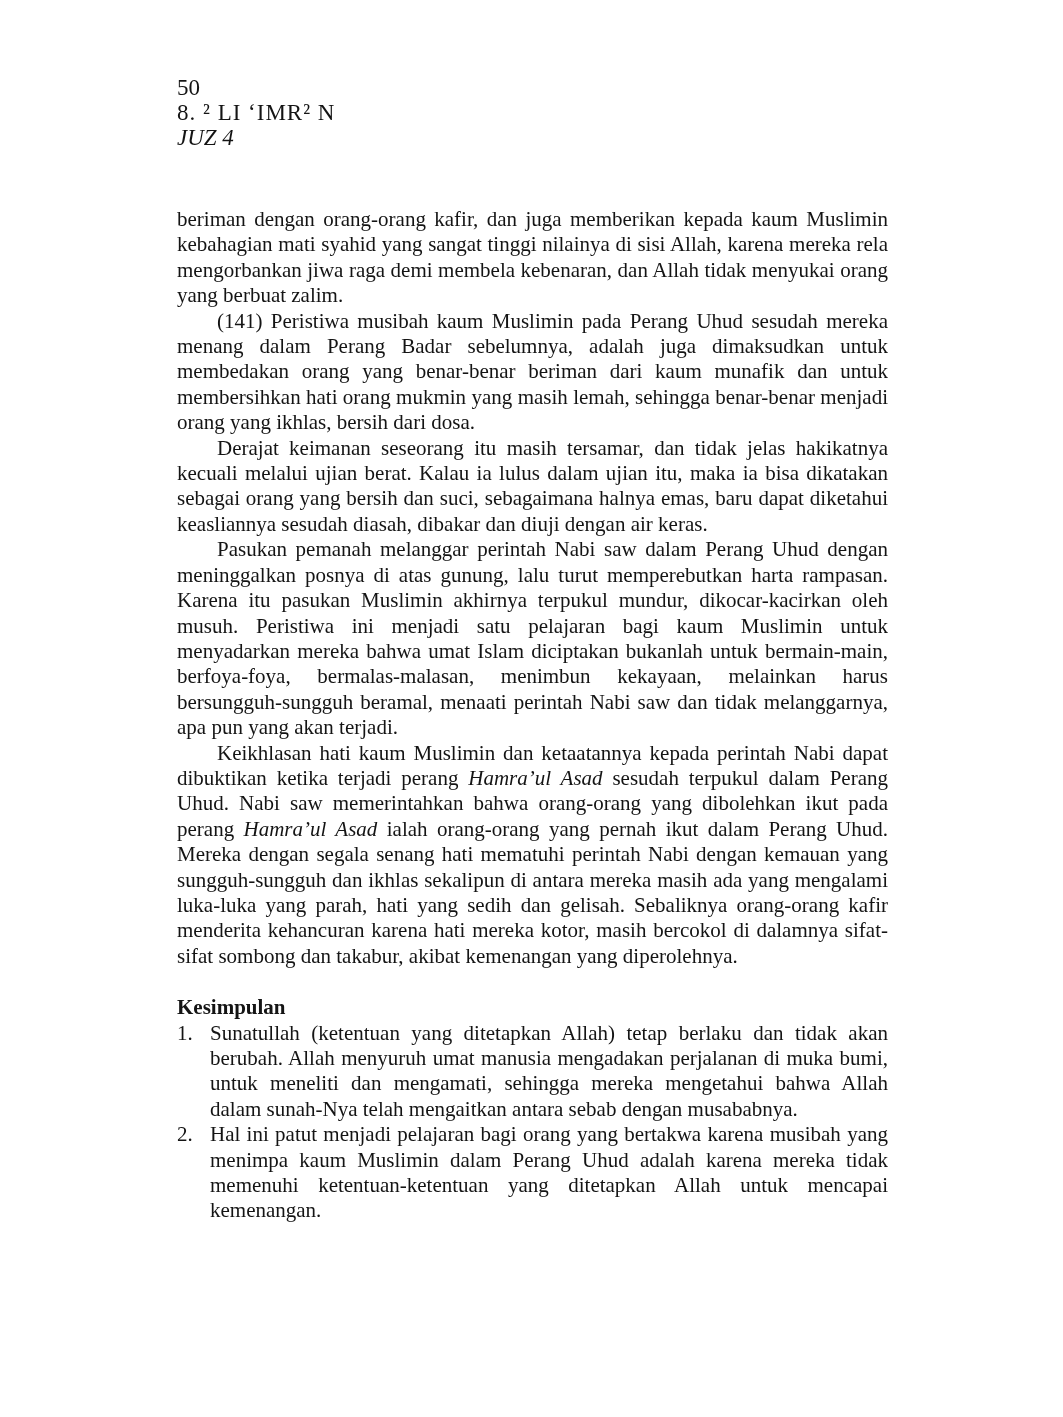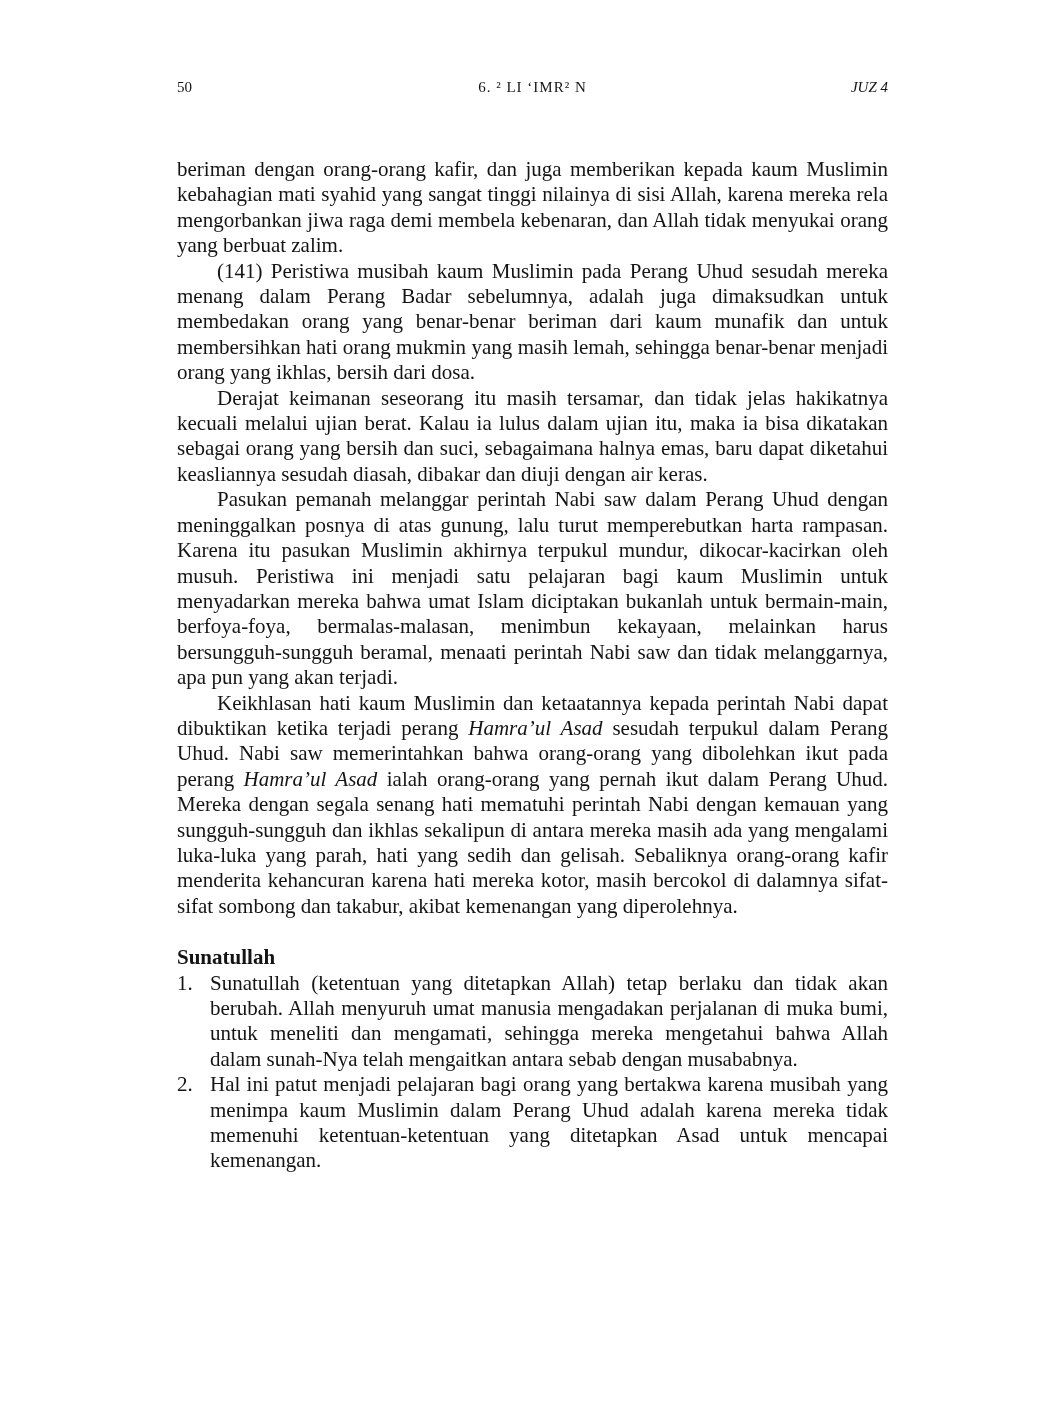--- a/index.html
+++ b/index.html
@@ -14,23 +14,24 @@
     background: #ffffff;
     box-sizing: border-box;
     padding: 75px 175px 0 177px;
     font-family: "Liberation Serif", "DejaVu Serif", serif;
     color: #141414;
     overflow: hidden;
   }
   .header {
     display: flex;
     align-items: flex-start;
-    font-size: 15px;
+    font-size: 23px;
     line-height: 25px;
     margin-bottom: 57px;
+    flex-direction: column;
   }
   .header .side {
     flex: 1;
   }
   .header .page-number { text-align: left; }
   .header .chapter-title { flex: 2; text-align: center; letter-spacing: 1px; }
   .header .juz-label { text-align: right; font-style: italic; }
   .body-text {
     font-size: 21px;
     line-height: 25.4px;
@@ -64,33 +65,33 @@
     left: 0;
     top: 0;
   }
 </style>
 </head>
 <body>
 
 <div class="page">
   <header class="header">
     <span class="side page-number">50</span>
-    <span class="chapter-title">6. ² LI ‘IMR² N</span>
+    <span class="chapter-title">8. ² LI ‘IMR² N</span>
     <span class="side juz-label">JUZ 4</span>
   </header>
 
   <main class="body-text">
     <div id="paragraphs">
         <p class="para"><span>beriman dengan orang-orang kafir, dan juga memberikan kepada kaum Muslimin kebahagian mati syahid yang sangat tinggi nilainya di sisi Allah, karena mereka rela mengorbankan jiwa raga demi membela kebenaran, dan Allah tidak menyukai orang yang berbuat zalim.</span></p>
         <p class="para indent"><span>(141) Peristiwa musibah kaum Muslimin pada Perang Uhud sesudah mereka menang dalam Perang Badar sebelumnya, adalah juga dimaksudkan untuk membedakan orang yang benar-benar beriman dari kaum munafik dan untuk membersihkan hati orang mukmin yang masih lemah, sehingga benar-benar menjadi orang yang ikhlas, bersih dari dosa.</span></p>
         <p class="para indent"><span>Derajat keimanan seseorang itu masih tersamar, dan tidak jelas hakikatnya kecuali melalui ujian berat. Kalau ia lulus dalam ujian itu, maka ia bisa dikatakan sebagai orang yang bersih dan suci, sebagaimana halnya emas, baru dapat diketahui keasliannya sesudah diasah, dibakar dan diuji dengan air keras.</span></p>
         <p class="para indent"><span>Pasukan pemanah melanggar perintah Nabi saw dalam Perang Uhud dengan meninggalkan posnya di atas gunung, lalu turut memperebutkan harta rampasan. Karena itu pasukan Muslimin akhirnya terpukul mundur, dikocar-kacirkan oleh musuh. Peristiwa ini menjadi satu pelajaran bagi kaum Muslimin untuk menyadarkan mereka bahwa umat Islam diciptakan bukanlah untuk bermain-main, berfoya-foya, bermalas-malasan, menimbun kekayaan, melainkan harus bersungguh-sungguh beramal, menaati perintah Nabi saw dan tidak melanggarnya, apa pun yang akan terjadi.</span></p>
         <p class="para indent"><span>Keikhlasan hati kaum Muslimin dan ketaatannya kepada perintah Nabi dapat dibuktikan ketika terjadi perang </span><em>Hamra’ul Asad</em><span> sesudah terpukul dalam Perang Uhud. Nabi saw memerintahkan bahwa orang-orang yang dibolehkan ikut pada perang </span><em>Hamra’ul Asad</em><span> ialah orang-orang yang pernah ikut dalam Perang Uhud. Mereka dengan segala senang hati mematuhi perintah Nabi dengan kemauan yang sungguh-sungguh dan ikhlas sekalipun di antara mereka masih ada yang mengalami luka-luka yang parah, hati yang sedih dan gelisah. Sebaliknya orang-orang kafir menderita kehancuran karena hati mereka kotor, masih bercokol di dalamnya sifat-sifat sombong dan takabur, akibat kemenangan yang diperolehnya.</span></p>
       </div>
 
-    <h2 class="kesimpulan-heading">Sunatullah</h2>
+    <h2 class="kesimpulan-heading">Kesimpulan</h2>
 
     <div id="kesimpulan-list">
         <div class="list-item"><span class="num">1.</span><span>Sunatullah (ketentuan yang ditetapkan Allah) tetap berlaku dan tidak akan berubah. Allah menyuruh umat manusia mengadakan perjalanan di muka bumi, untuk meneliti dan mengamati, sehingga mereka mengetahui bahwa Allah dalam sunah-Nya telah mengaitkan antara sebab dengan musababnya.</span></div>
-        <div class="list-item"><span class="num">2.</span><span>Hal ini patut menjadi pelajaran bagi orang yang bertakwa karena musibah yang menimpa kaum Muslimin dalam Perang Uhud adalah karena mereka tidak memenuhi ketentuan-ketentuan yang ditetapkan Asad untuk mencapai kemenangan.</span></div>
+        <div class="list-item"><span class="num">2.</span><span>Hal ini patut menjadi pelajaran bagi orang yang bertakwa karena musibah yang menimpa kaum Muslimin dalam Perang Uhud adalah karena mereka tidak memenuhi ketentuan-ketentuan yang ditetapkan Allah untuk mencapai kemenangan.</span></div>
       </div>
   </main>
 </div>
 
 </body></html>

